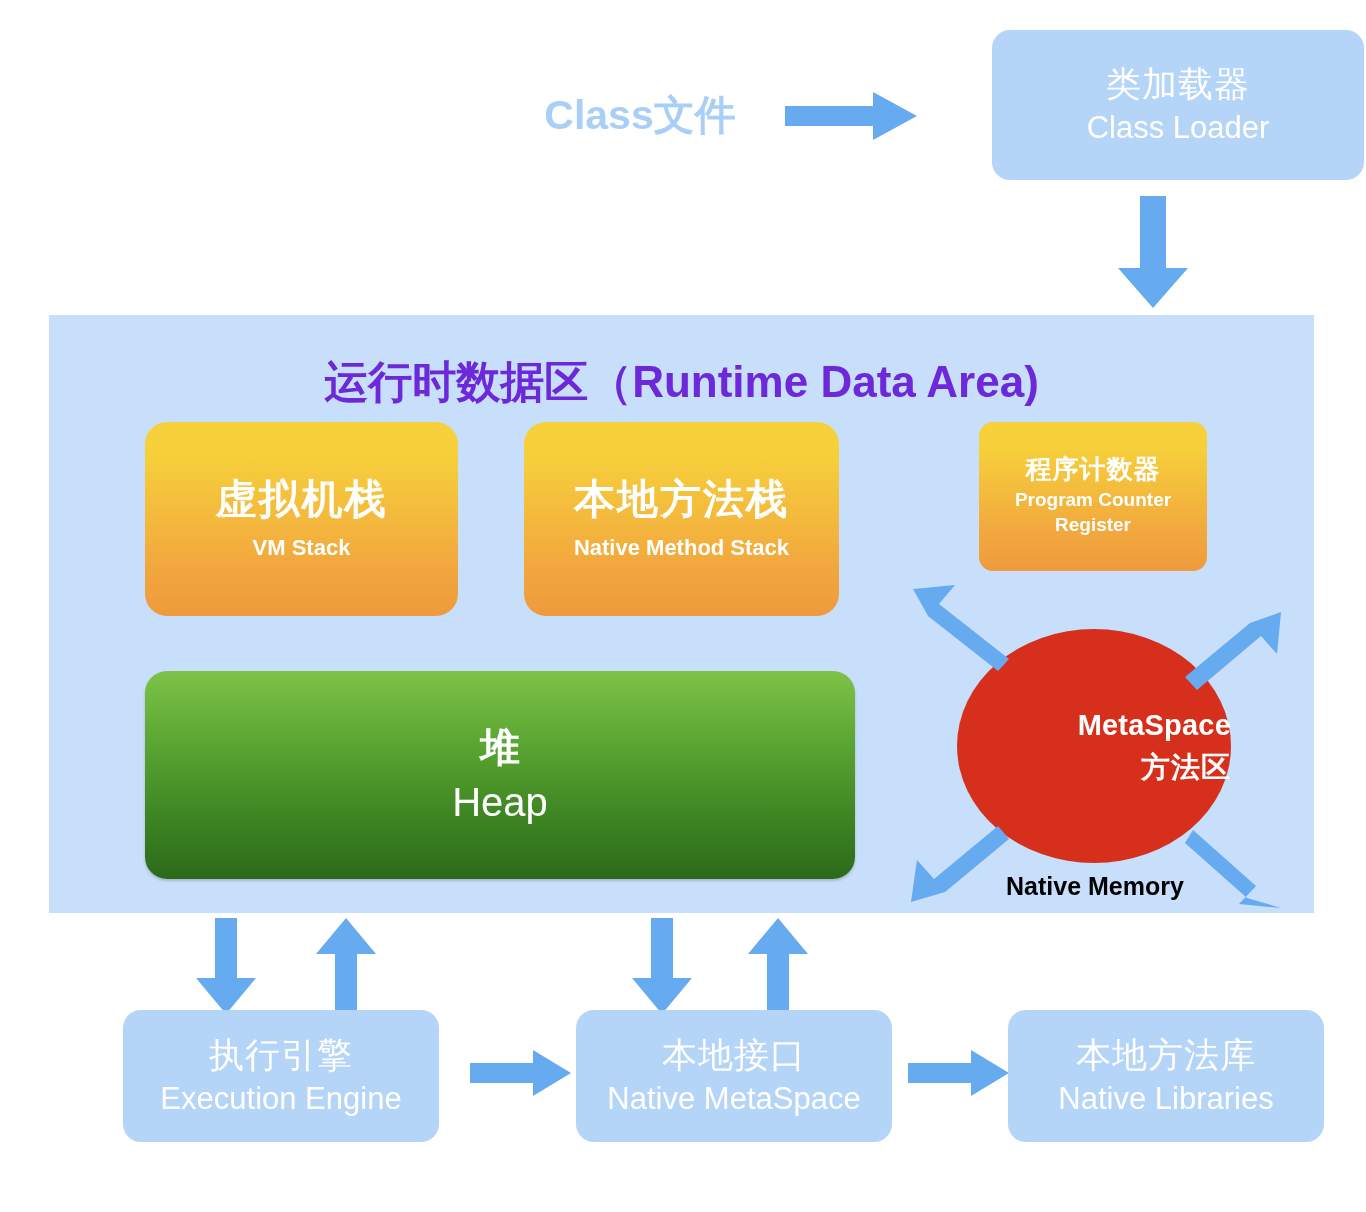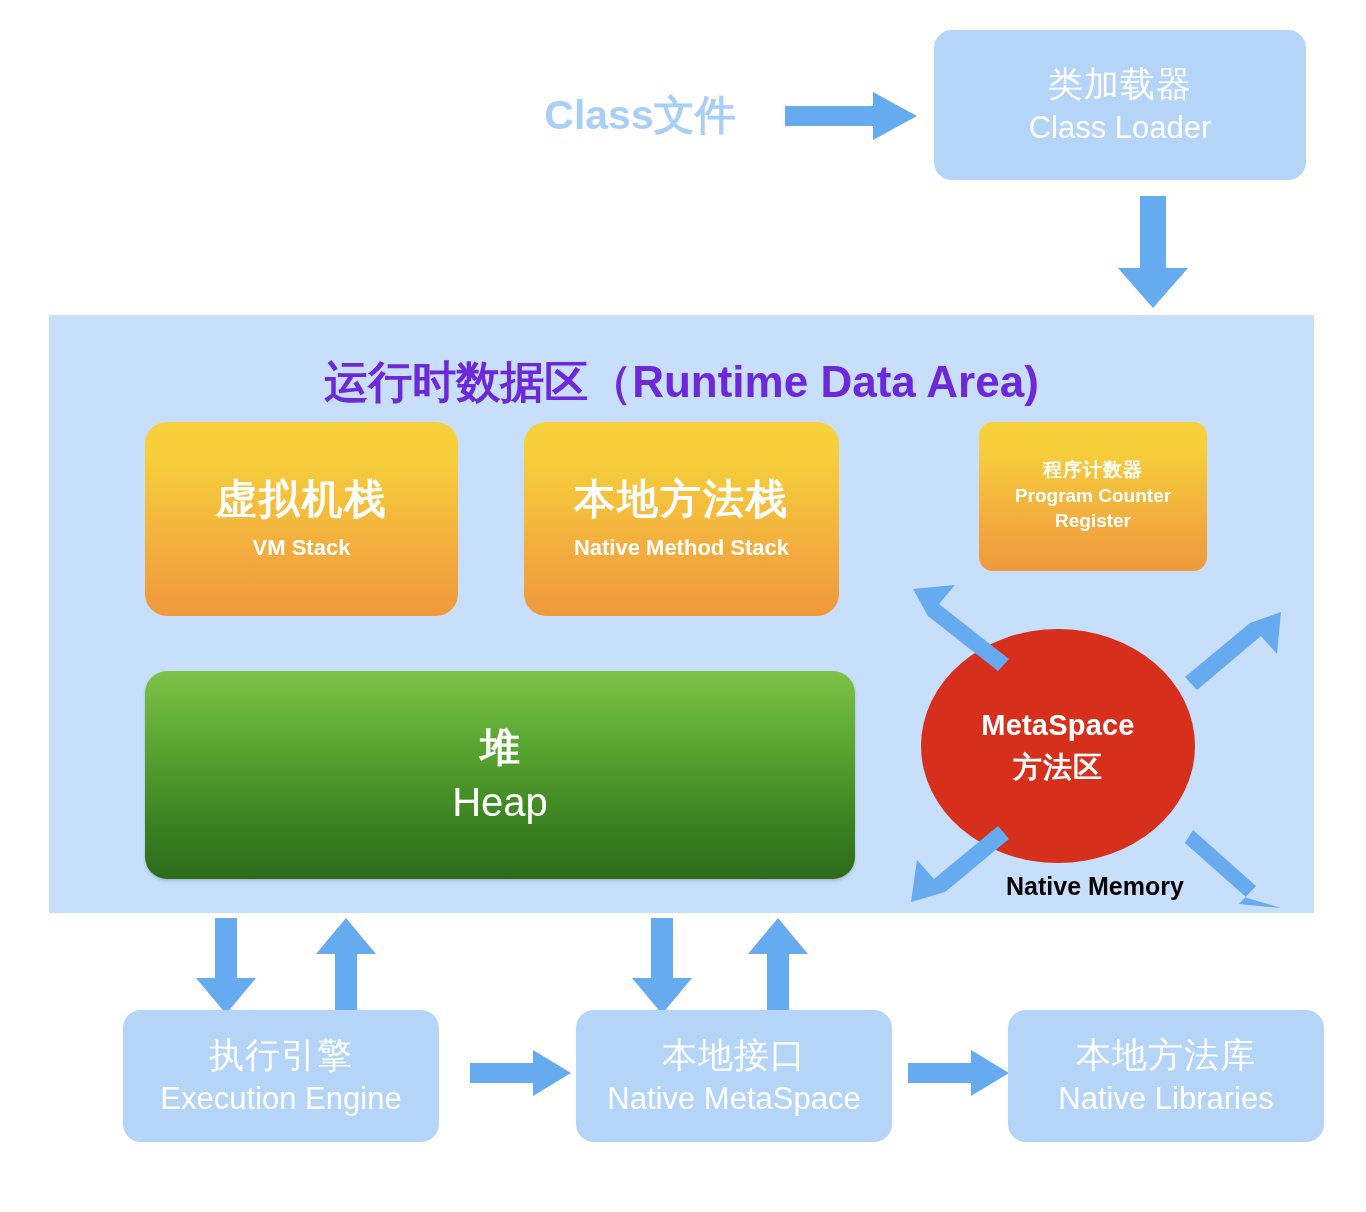--- a/index.html
+++ b/index.html
@@ -95,21 +95,21 @@
     letter-spacing: 2px;
   }
   .box-orange .en {
     font-weight: bold;
   }
 
   #vm-stack .cn, #native-method-stack .cn { font-size: 41px; }
   #vm-stack .en, #native-method-stack .en { font-size: 22px; margin-top: 13px; }
 
   #pc-register { border-radius: 14px; }
-  #pc-register .cn { font-size: 19px; letter-spacing: 1px; }
+  #pc-register .cn { font-size: 26px; letter-spacing: 1px; }
   #pc-register .en { font-size: 19px; margin-top: 4px; line-height: 1.3; }
 
   
   #heap {
     background: linear-gradient(to bottom, #7ec248 0%, #5aa632 35%, #3d8522 70%, #2c6a1a 100%);
     border-radius: 22px;
     color: #ffffff;
     box-shadow: 0 2px 3px rgba(0,0,0,0.18);
   }
   #heap .cn { font-size: 40px; font-weight: bold; }
@@ -146,21 +146,21 @@
   <div class="node" id="class-file-label" style="left:500px; top:88px; width:280px; height:56px;">
     <span>Class文件</span>
   </div>
 
   <div class="arrow" style="left:785px; top:92px;">
     <svg width="132" height="48" viewBox="0 0 132 48">
       <polygon points="0,14 88,14 88,0 132,24 88,48 88,34 0,34" fill="#66aaf0"></polygon>
     </svg>
   </div>
 
-  <div class="node box-blue" id="class-loader" style="left:934px; top:30px; width:372px; height:150px;">
+  <div class="node box-blue" id="class-loader" style="left:992px; top:30px; width:372px; height:150px;">
     <span class="cn">类加载器</span>
     <span class="en">Class Loader</span>
   </div>
 
   <div class="arrow" style="left:1118px; top:196px;">
     <svg width="70" height="112" viewBox="0 0 70 112">
       <polygon points="22,0 48,0 48,72 70,72 35,112 0,72 22,72" fill="#66aaf0"></polygon>
     </svg>
   </div>
 
@@ -182,21 +182,21 @@
       <span class="cn">程序计数器</span>
       <span class="en">Program Counter</span>
       <span class="en" style="margin-top:0">Register</span>
     </div>
 
     <div class="node" id="heap" style="left:96px; top:356px; width:710px; height:208px;">
       <span class="cn">堆</span>
       <span class="en">Heap</span>
     </div>
 
-    <div class="node" id="metaspace" style="left:872px; top:314px; width:274px; height:234px;">
+    <div class="node" id="metaspace" style="left:908px; top:314px; width:274px; height:234px;align-items:flex-end;">
       <span class="en">MetaSpace</span>
       <span class="cn">方法区</span>
     </div>
 
     <div id="native-memory-label" style="left:941px; top:557px; width:210px; text-align:center;">Native Memory</div>
 
     <div class="arrow" style="left:864px; top:270px;">
       <svg width="96" height="86" viewBox="0 0 96 86">
         <g fill="#66aaf0">
           <polygon points="0,4 42,0 26,19 96,74 85,86 15,31"></polygon>

